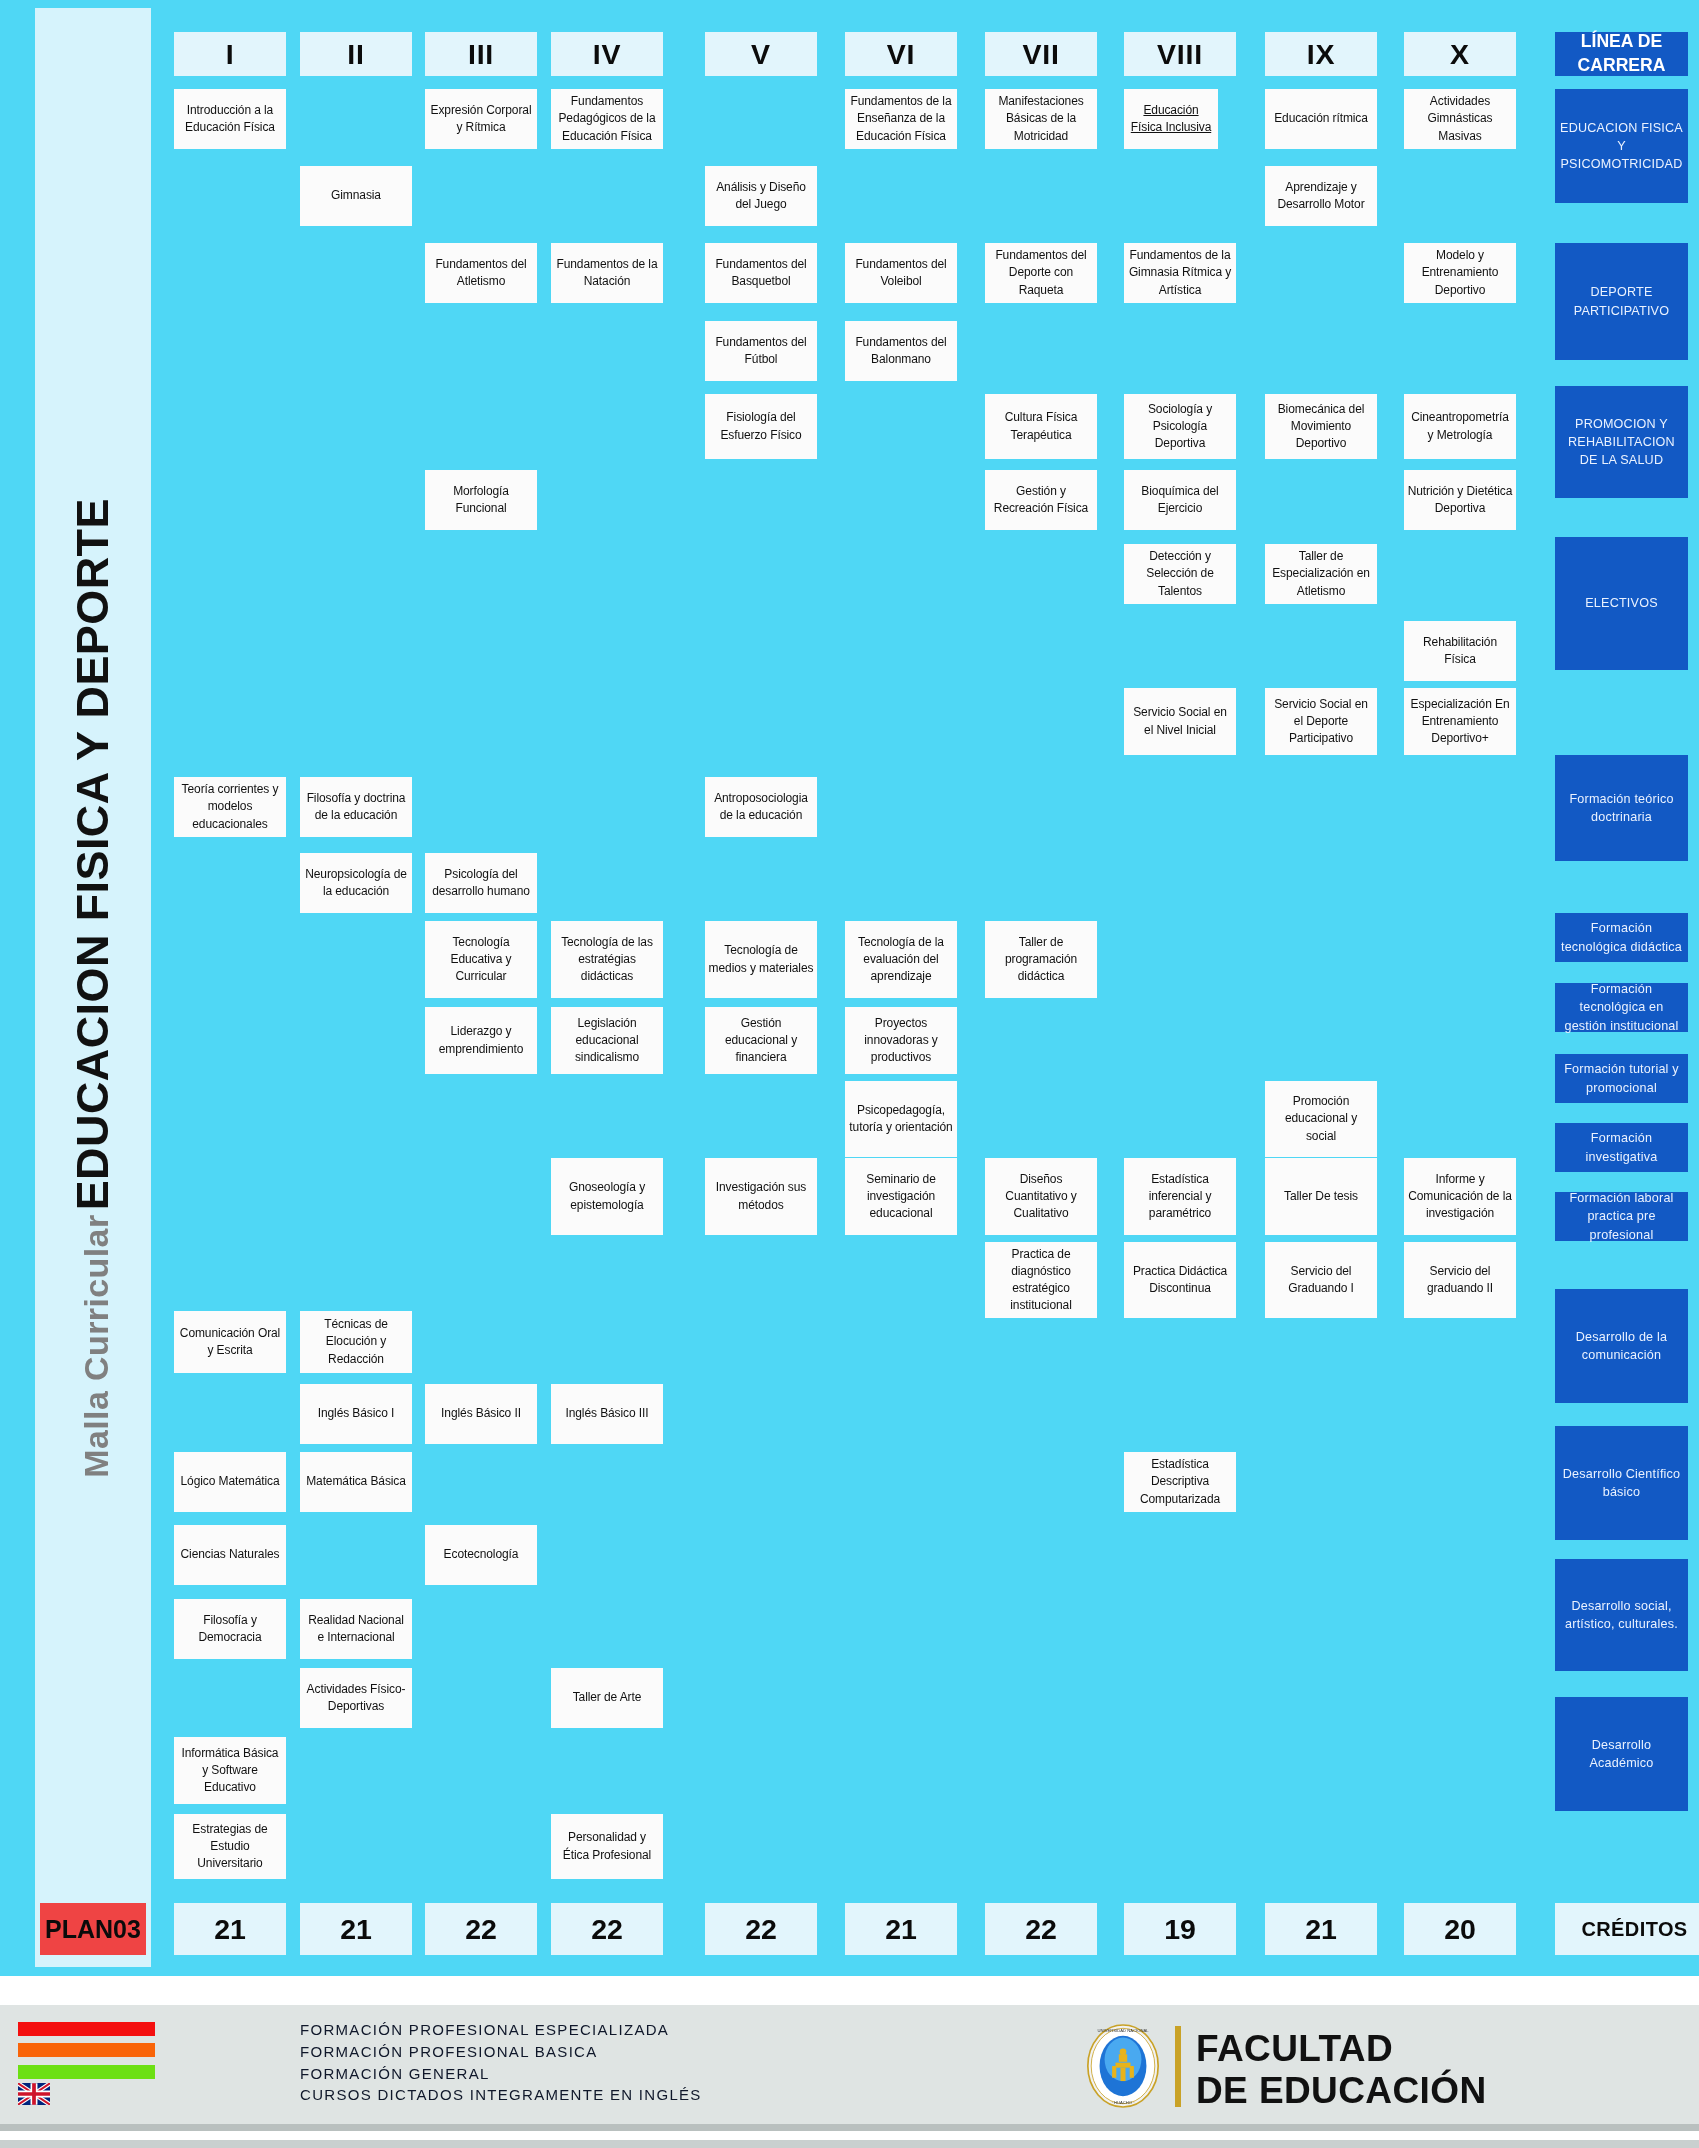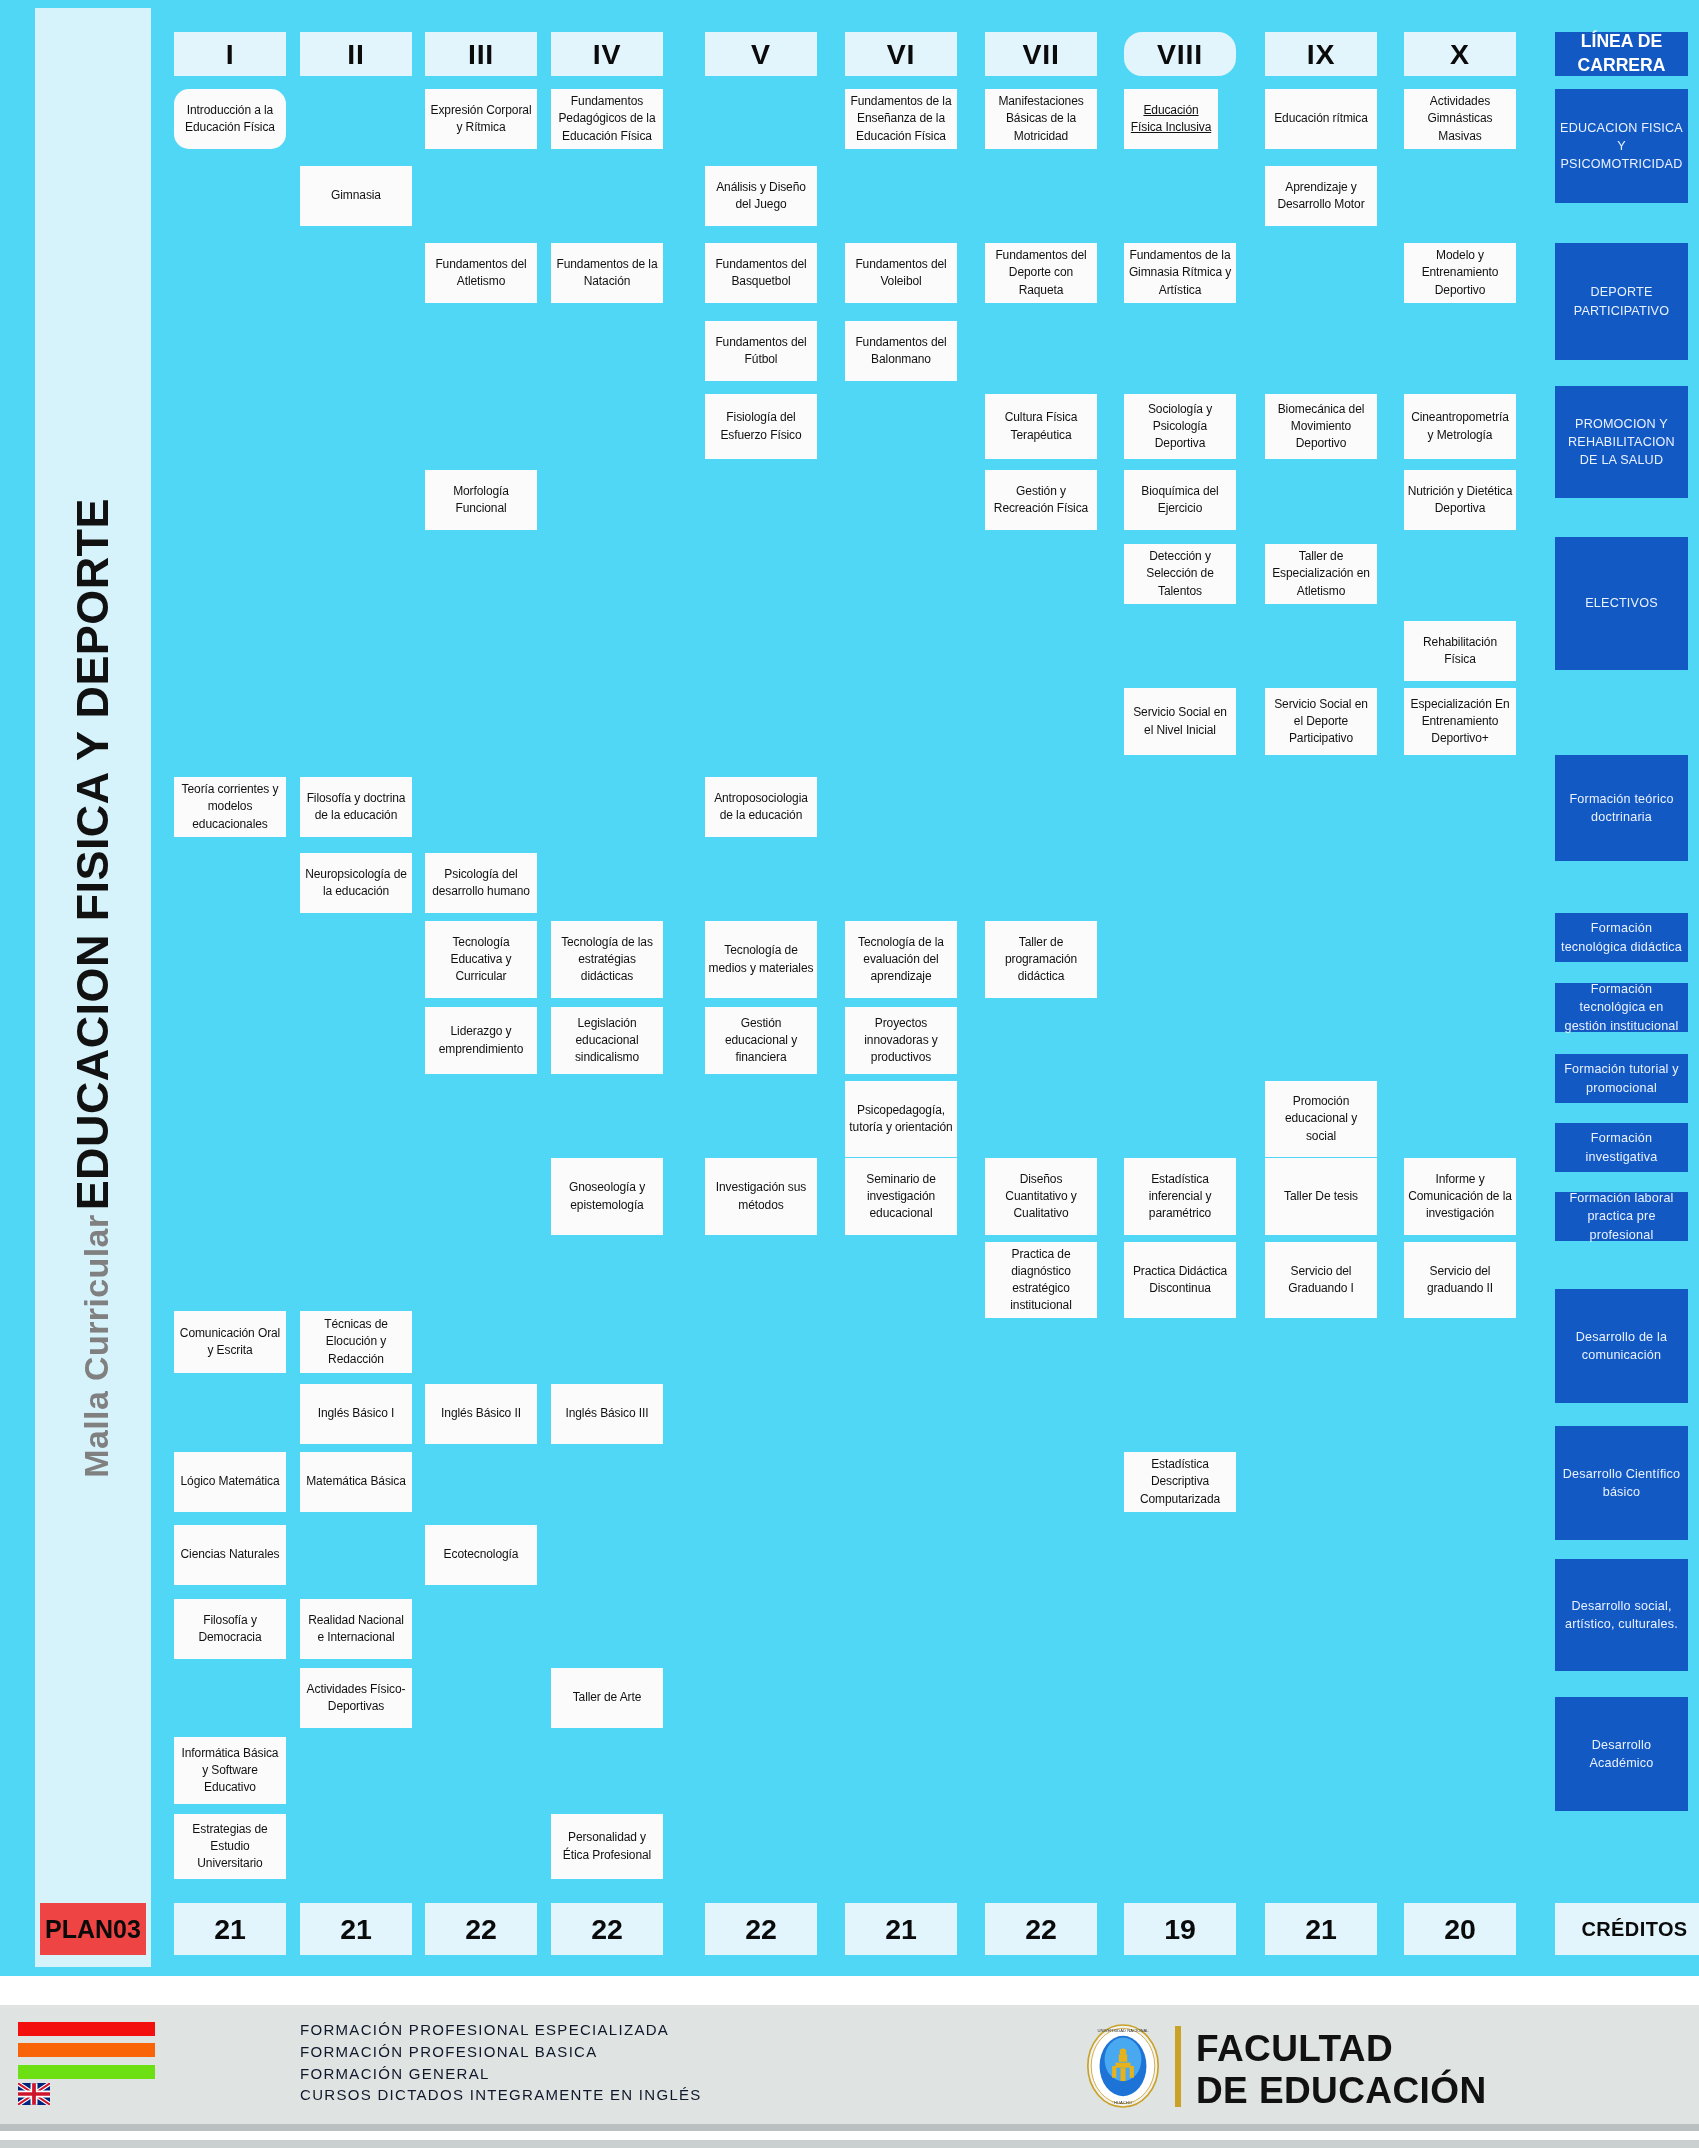--- a/index.html
+++ b/index.html
@@ -149,39 +149,39 @@
   </div>
 
   <div id="dyn">
       <div class="cyclehdr" style="left: 174px; top: 32px; width: 112px;">I</div>
       <div class="cyclehdr" style="left: 300px; top: 32px; width: 112px;">II</div>
       <div class="cyclehdr" style="left: 425px; top: 32px; width: 112px;">III</div>
       <div class="cyclehdr" style="left: 551px; top: 32px; width: 112px;">IV</div>
       <div class="cyclehdr" style="left: 705px; top: 32px; width: 112px;">V</div>
       <div class="cyclehdr" style="left: 845px; top: 32px; width: 112px;">VI</div>
       <div class="cyclehdr" style="left: 985px; top: 32px; width: 112px;">VII</div>
-      <div class="cyclehdr" style="left: 1124px; top: 32px; width: 112px; border-radius: 18px;">VIII</div>
+      <div class="cyclehdr" style="left: 1124px; top: 32px; width: 112px;">VIII</div>
       <div class="cyclehdr" style="left: 1265px; top: 32px; width: 112px;">IX</div>
       <div class="cyclehdr" style="left: 1404px; top: 32px; width: 112px;">X</div>
       <div class="linehdr" style="left: 1555px; top: 32px; width: 133px; height: 44px;">LÍNEA DE CARRERA</div>
       <div class="lineblock" style="left: 1555px; top: 89px; width: 133px; height: 114px;">EDUCACION FISICA Y PSICOMOTRICIDAD</div>
       <div class="lineblock" style="left: 1555px; top: 243px; width: 133px; height: 117px;">DEPORTE PARTICIPATIVO</div>
       <div class="lineblock" style="left: 1555px; top: 386px; width: 133px; height: 112px;">PROMOCION Y REHABILITACION DE LA SALUD</div>
       <div class="lineblock" style="left: 1555px; top: 537px; width: 133px; height: 133px;">ELECTIVOS</div>
       <div class="lineblock" style="left: 1555px; top: 755px; width: 133px; height: 106px;">Formación teórico doctrinaria</div>
       <div class="lineblock" style="left: 1555px; top: 913px; width: 133px; height: 49px;">Formación tecnológica didáctica</div>
       <div class="lineblock" style="left: 1555px; top: 983px; width: 133px; height: 49px;">Formación tecnológica en gestión institucional</div>
       <div class="lineblock" style="left: 1555px; top: 1054px; width: 133px; height: 49px;">Formación tutorial y promocional</div>
       <div class="lineblock" style="left: 1555px; top: 1123px; width: 133px; height: 49px;">Formación investigativa</div>
       <div class="lineblock" style="left: 1555px; top: 1192px; width: 133px; height: 49px;">Formación laboral practica pre profesional</div>
       <div class="lineblock" style="left: 1555px; top: 1289px; width: 133px; height: 114px;">Desarrollo de la comunicación</div>
       <div class="lineblock" style="left: 1555px; top: 1426px; width: 133px; height: 114px;">Desarrollo Científico básico</div>
       <div class="lineblock" style="left: 1555px; top: 1559px; width: 133px; height: 112px;">Desarrollo social, artístico, culturales.</div>
       <div class="lineblock" style="left: 1555px; top: 1697px; width: 133px; height: 114px;">Desarrollo Académico</div>
-      <div class="course" style="left: 174px; top: 89px; width: 112px; height: 60px; border-radius: 15px;">Introducción a la Educación Física</div>
+      <div class="course" style="left: 174px; top: 89px; width: 112px; height: 60px;">Introducción a la Educación Física</div>
       <div class="course" style="left: 300px; top: 166px; width: 112px; height: 60px;">Gimnasia</div>
       <div class="course" style="left: 425px; top: 89px; width: 112px; height: 60px;">Expresión Corporal y Rítmica</div>
       <div class="course" style="left: 551px; top: 89px; width: 112px; height: 60px;">Fundamentos Pedagógicos de la Educación Física</div>
       <div class="course" style="left: 705px; top: 166px; width: 112px; height: 60px;">Análisis y Diseño del Juego</div>
       <div class="course" style="left: 845px; top: 89px; width: 112px; height: 60px;">Fundamentos de la Enseñanza de la Educación Física</div>
       <div class="course" style="left: 985px; top: 89px; width: 112px; height: 60px;">Manifestaciones Básicas de la Motricidad</div>
       <div class="course" style="left: 1124px; top: 89px; width: 94px; height: 60px; text-decoration: underline;">Educación Física Inclusiva</div>
       <div class="course" style="left: 1265px; top: 89px; width: 112px; height: 60px;">Educación rítmica</div>
       <div class="course" style="left: 1404px; top: 89px; width: 112px; height: 60px;">Actividades Gimnásticas Masivas</div>
       <div class="course" style="left: 1265px; top: 166px; width: 112px; height: 60px;">Aprendizaje y Desarrollo Motor</div>

